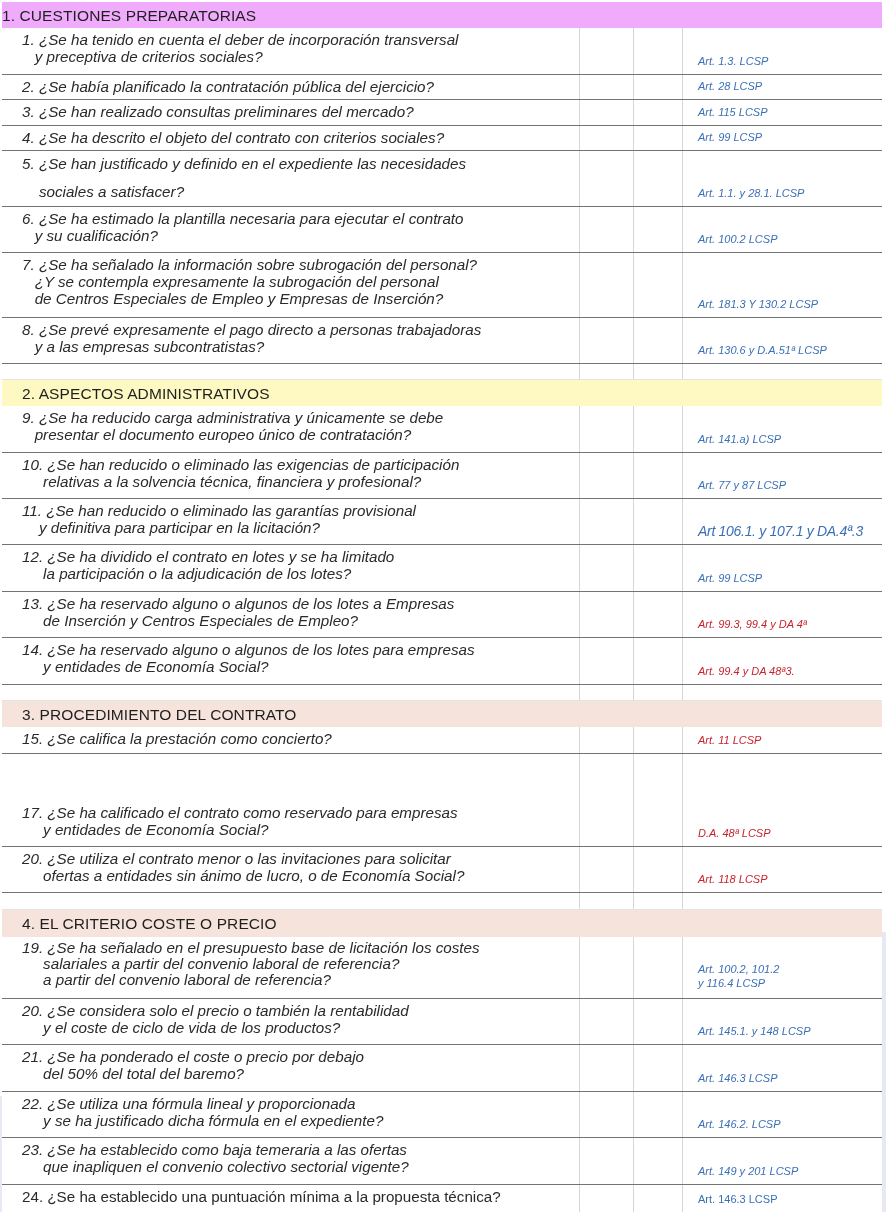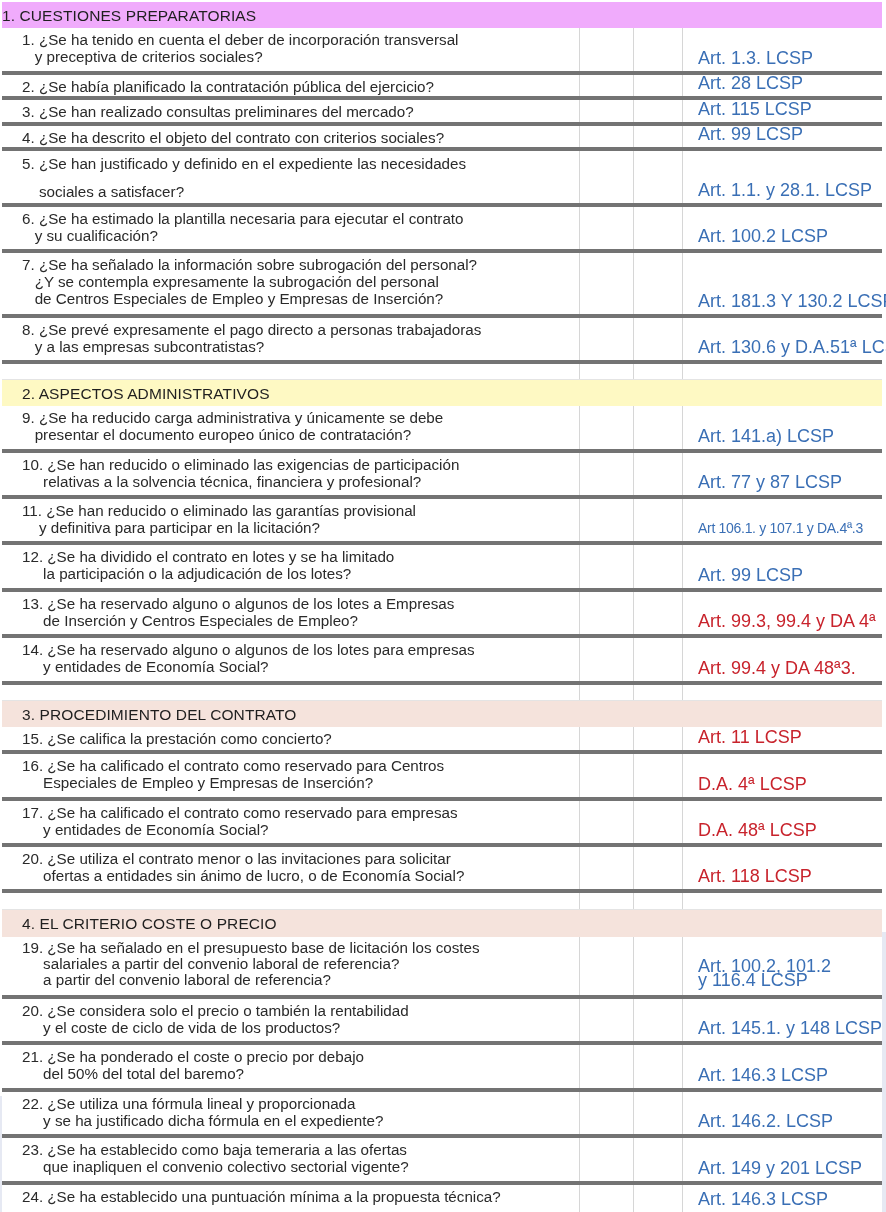--- a/index.html
+++ b/index.html
@@ -1,26 +1,26 @@
 <!DOCTYPE html>
 <html><head>
 <meta charset="utf-8">
 <style>
   html, body { margin: 0; padding: 0; background: #ffffff; }
   body { width: 886px; height: 1212px; position: relative; overflow: hidden;
          font-family: "Liberation Sans", "DejaVu Sans", sans-serif; color: #2b2b2b; }
   #sheet { position: absolute; left: 0; top: 0; width: 886px; height: 1212px; }
   .vline { position: absolute; top: 2px; bottom: 0; width: 1px; background: #d6d6d6; }
   .row { position: absolute; left: 2px; width: 880px; box-sizing: border-box; }
-  .row.q { border-bottom: 4px solid #737373; }
+  .row.q { border-bottom: 1px solid #737373; font-style: italic; }
   .row.blank { border-bottom: 1px solid #e4e4e4; }
   .row.sec { background: #f5e3dc; }
   .sec-title { position: absolute; top: 5px; font-size: 15.5px; color: #1f1f1f; letter-spacing: 0.1px; white-space: nowrap; }
   .qtext { position: absolute; left: 20px; top: 3px; width: 565px; font-size: 15.2px; line-height: 17px; white-space: pre; color: #2a2a2a; }
-  .ref { position: absolute; left: 696px; bottom: 4px; font-size: 18px; line-height: 17px; white-space: pre; }
+  .ref { position: absolute; left: 696px; bottom: 4px; font-size: 11px; line-height: 17px; white-space: pre; }
   .ref.blue { color: #3a6fb5; }
   .ref.red { color: #c8232c; }
   .right-strip { position: absolute; left: 882px; top: 932px; width: 4px; height: 280px; background: #e6e9f3; }
   .left-strip { position: absolute; left: 0; top: 1096px; width: 2px; height: 116px; background: #e6e9f3; }
 </style>
 </head>
 <body>
 
 <div id="sheet">
   <div class="vline" style="left:579px"></div>
@@ -106,25 +106,20 @@
   </div>
   <div class="row blank" style="top:685px;height:16px"></div>
 
   <div class="row sec" style="top: 701px; height: 26px; background: rgb(245, 227, 220); padding-left: 13px;">
     <span class="sec-title" style="left:20px">3. PROCEDIMIENTO DEL CONTRATO</span>
   </div>
   <div class="row q" style="top:727px;height:27px">
     <span class="qtext">15. ¿Se califica la prestación como concierto?</span>
     <span class="ref red" style="color: rgb(200, 35, 44);">Art. 11 LCSP</span>
   </div>
-  <div class="row q" style="top:754px;height:47px">
-    <span class="qtext">16. ¿Se ha calificado el contrato como reservado para Centros
-     Especiales de Empleo y Empresas de Inserción?</span>
-    <span class="ref red" style="color: rgb(200, 35, 44);">D.A. 4ª LCSP</span>
-  </div>
   <div class="row q" style="top:801px;height:46px">
     <span class="qtext">17. ¿Se ha calificado el contrato como reservado para empresas
      y entidades de Economía Social?</span>
     <span class="ref red" style="color: rgb(200, 35, 44);">D.A. 48ª LCSP</span>
   </div>
   <div class="row q" style="top:847px;height:46px">
     <span class="qtext">20. ¿Se utiliza el contrato menor o las invitaciones para solicitar
      ofertas a entidades sin ánimo de lucro, o de Economía Social?</span>
     <span class="ref red" style="color: rgb(200, 35, 44);">Art. 118 LCSP</span>
   </div>

